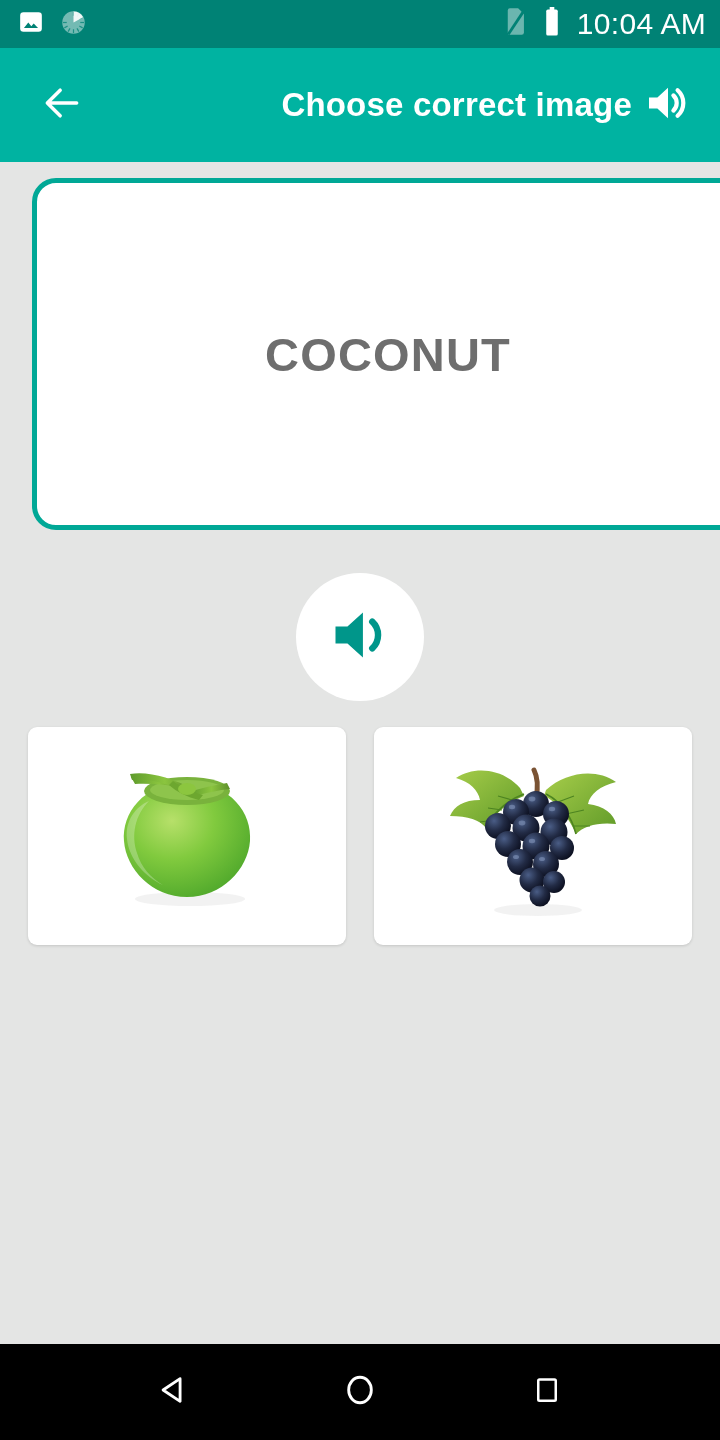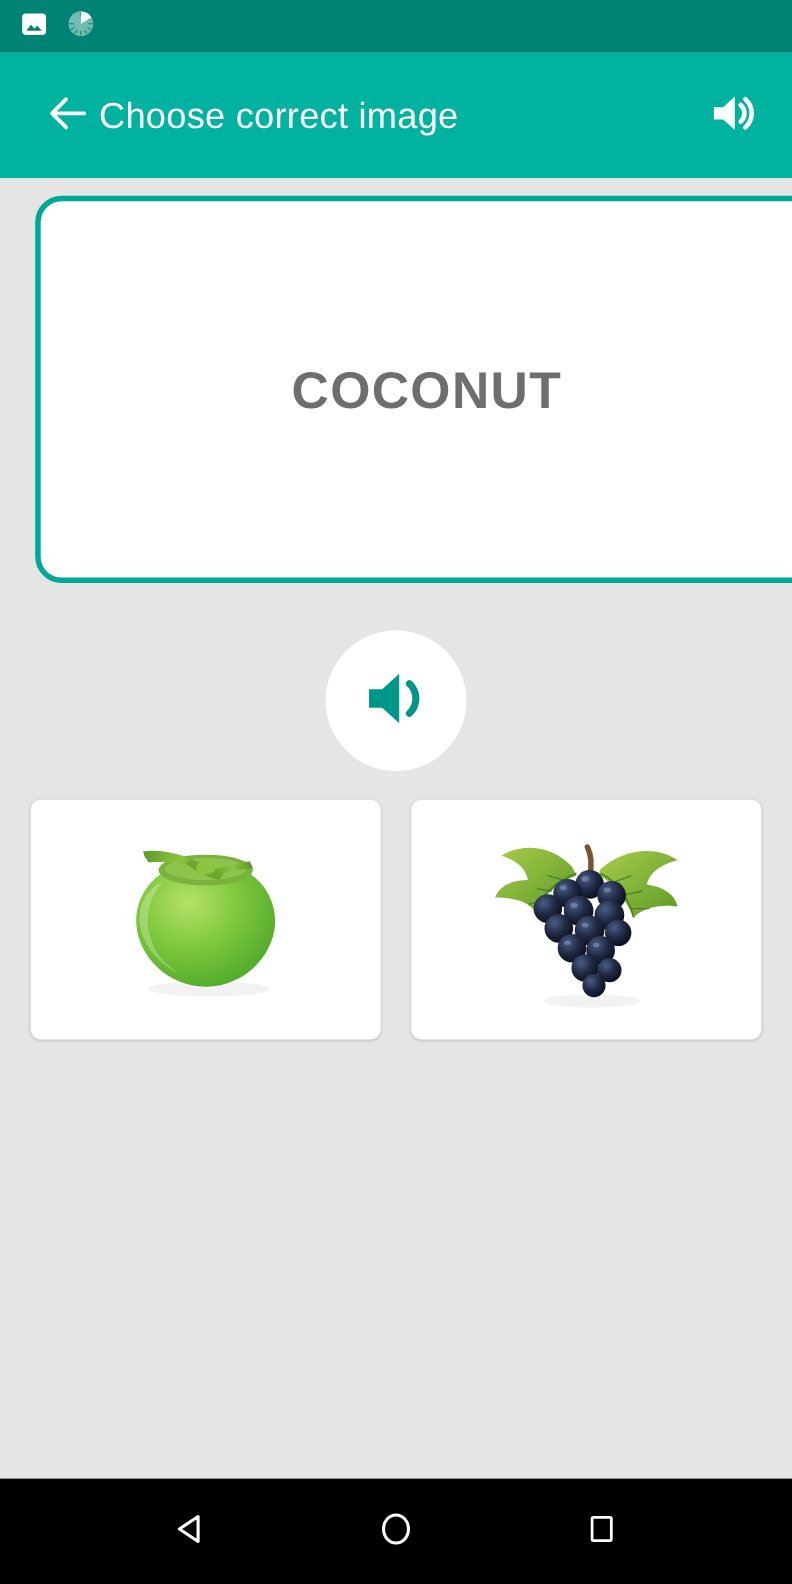--- a/index.html
+++ b/index.html
@@ -44,24 +44,24 @@
   .app-bar {
     height: 114px;
     background: #00b3a1;
     display: flex;
     align-items: center;
     padding: 0 26px 0 34px;
     flex: 0 0 114px;
   }
   .app-bar-title {
     flex: 1;
-    text-align: left;
+    text-align: right;
     color: #ffffff;
     font-size: 33px;
-    font-weight: 400;
+    font-weight: 700;
     letter-spacing: 0.2px;
     padding-right: 6px;
   }
   .appbar-btn {
     width: 56px;
     height: 56px;
     display: flex;
     align-items: center;
     justify-content: center;
     cursor: pointer;
@@ -173,20 +173,35 @@
             <line x1="20.1" y1="16.8" x2="17.2" y2="15.1"></line>
             <line x1="16.8" y1="20.1" x2="15.1" y2="17.2"></line>
             <line x1="12" y1="21.4" x2="12" y2="18"></line>
             <line x1="7.2" y1="20.1" x2="8.9" y2="17.2"></line>
             <line x1="3.9" y1="16.8" x2="6.8" y2="15.1"></line>
             <line x1="2.6" y1="12" x2="6" y2="12"></line>
           </g>
           <path d="M12 2.2a9.8 9.8 0 0 1 8.6 5.1L12 12z" fill="#ffffff" opacity="0.9"></path>
         </svg>
       </span>
+    </div>
+    <div class="status-right">
+      <span class="sbicon">
+        <svg width="24" height="30" viewBox="0 0 20 26">
+          <path d="M4 1h7l5 5v16a2 2 0 0 1-2 2H4a2 2 0 0 1-2-2V3a2 2 0 0 1 2-2z" fill="#ffffff" opacity="0.42"></path>
+          <line x1="2.5" y1="23.5" x2="16.5" y2="2.5" stroke="#008275" stroke-width="2.4"></line>
+        </svg>
+      </span>
+      <span class="sbicon">
+        <svg width="18" height="30" viewBox="0 0 12 26">
+          <rect x="4" y="0" width="4" height="2.6" fill="#ffffff"></rect>
+          <rect x="1" y="2.2" width="10" height="22.5" rx="1.4" fill="#ffffff"></rect>
+        </svg>
+      </span>
+      <span class="status-time">10:04 AM</span>
     </div>
   </div>
 
   <div class="app-bar">
     <div class="appbar-btn">
       <span>
         <svg width="44" height="44" viewBox="0 0 24 24">
           <path d="M20 12H4M11 5l-7 7 7 7" fill="none" stroke="#ffffff" stroke-width="1.9" stroke-linecap="round" stroke-linejoin="round"></path>
         </svg>
       </span>

